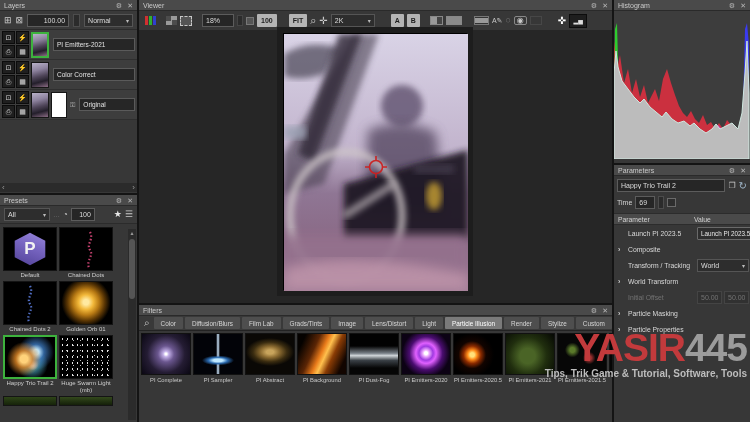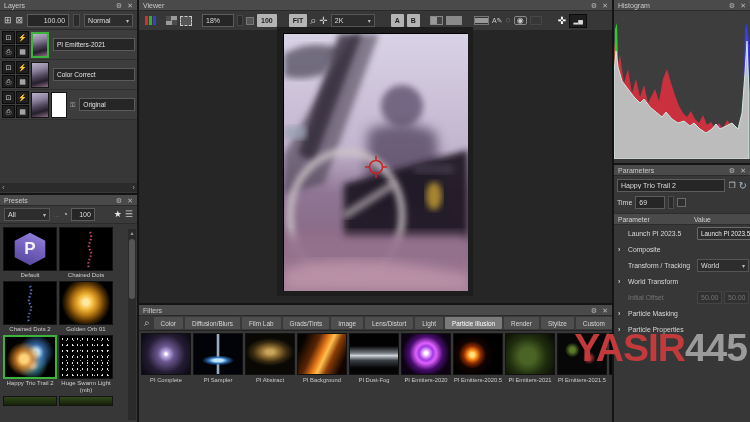--- a/index.html
+++ b/index.html
@@ -374,21 +374,21 @@
     </div>
 
     <div style="display:flex;align-items:center;gap:3px;padding:3px 3px 2px 3px;">
       <input class="inp" style="flex: 1 1 0%;" readonly="" value="Happy Trio Trail 2">
       <span class="tbico" style="font-size:8px;">❐</span>
       <span class="tbico" style="font-size:10px;color:#9fb6c9;">↻</span>
     </div>
 
     <div style="display:flex;align-items:center;gap:3px;padding:2px 3px 4px 3px;">
       <span style="font-size:7px;color:#d5d5d5;">Time</span>
-      <input class="inp" style="width: 30px;" readonly="" value="69">
+      <input class="inp" style="width: 20px;" readonly="" value="69">
       <span style="width:6px;height:13px;background:#2b2b2b;border:1px solid #4c4c4c;"></span>
       <span style="width:9px;height:9px;border:1px solid #6a6a6a;background:#2e2e2e;"></span>
     </div>
 
     <div class="pcolhead">
       <span style="padding-left:4px;">Parameter</span>
       <span style="position:absolute;left:80px;">Value</span>
     </div>
 
     <div class="prow" style="position:relative;">
@@ -425,15 +425,16 @@
       <span class="plbl">Particle Masking</span>
     </div>
     <div class="prow">
       <span class="exp">›</span>
       <span class="plbl">Particle Properties</span>
     </div>
   </section>
 
   <div class="watermark">
     <div class="wm-big"><span style="color:#c23a3c;margin-left:22px;">YASIR</span><span style="color:#9b9b9b;">445</span></div>
+    <div class="wm-tag">Tips, Trik Game &amp; Tutorial,  Software, Tools</div>
   </div>
 
 </div>
 
 </body></html>

